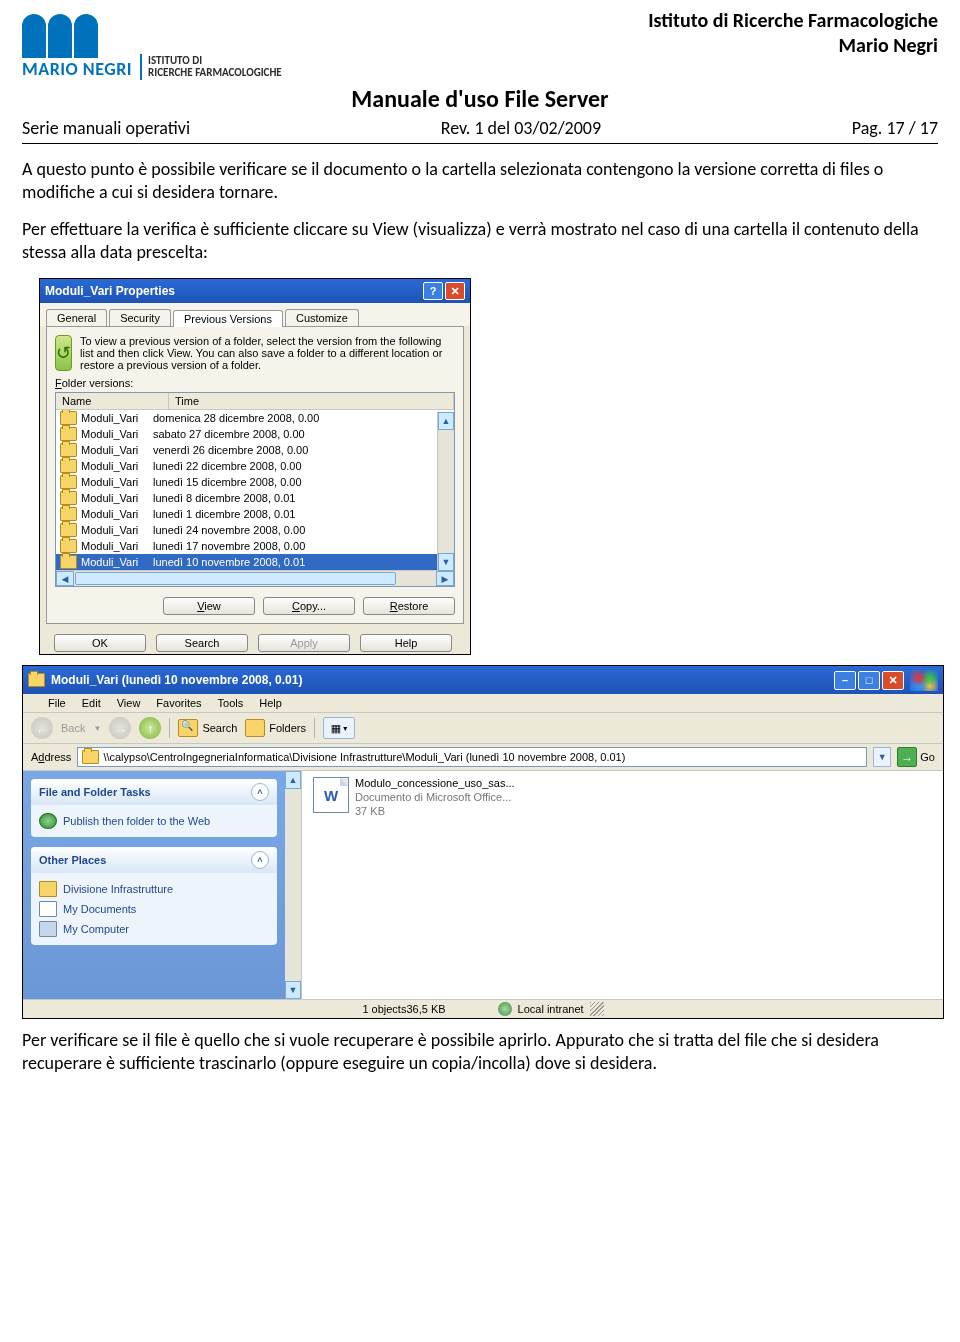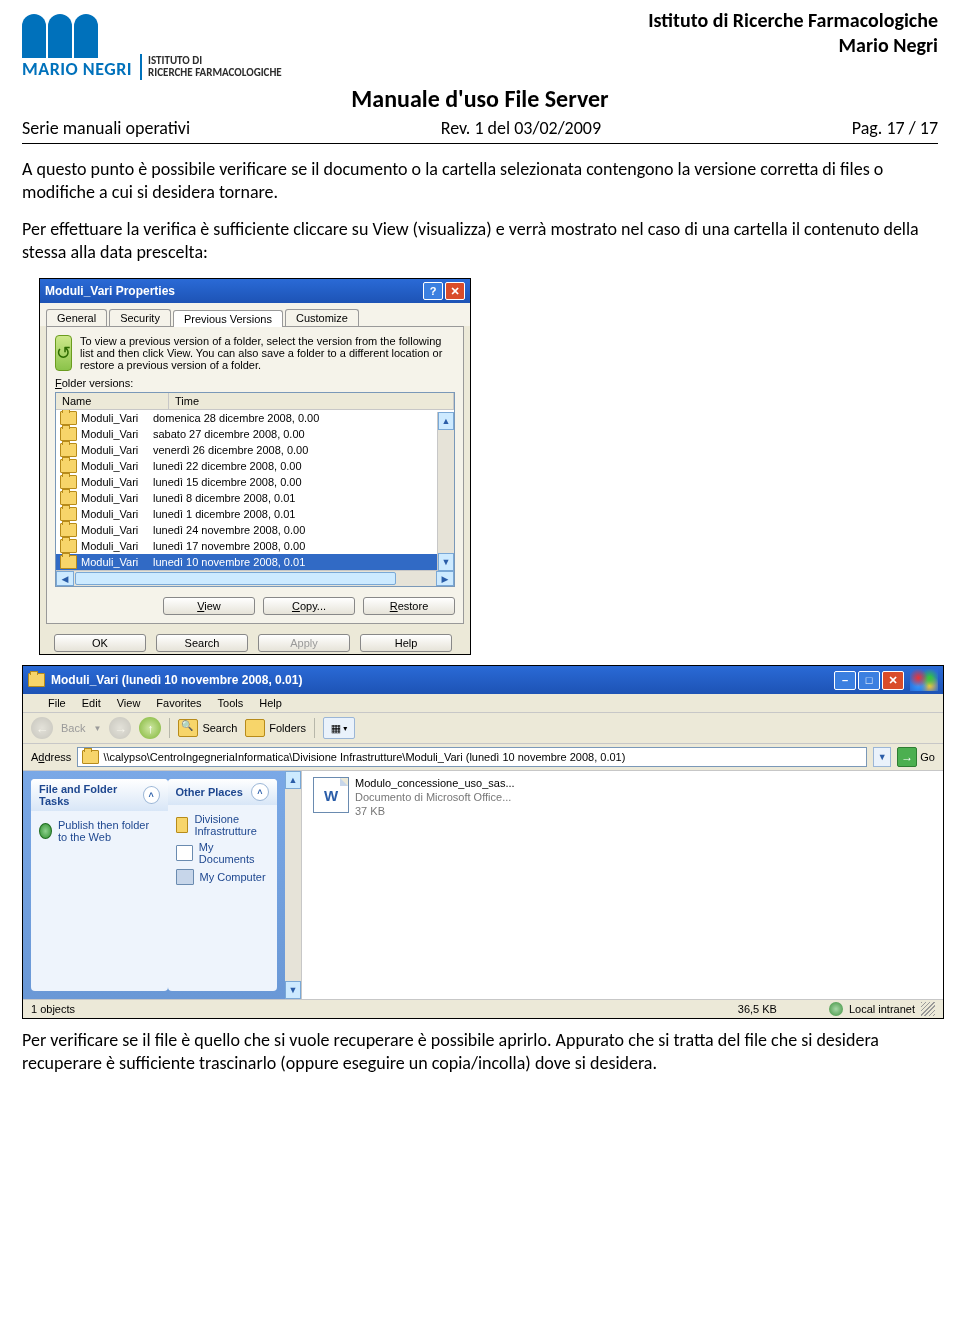--- a/index.html
+++ b/index.html
@@ -67,40 +67,40 @@
   .sbtn{display:flex;align-items:center;gap:4px}
   .sic{width:18px;height:16px;background:#f7d56a;border:1px solid #b78b1a;border-radius:2px;position:relative}
   .sic.search::after{content:"🔍";position:absolute;font-size:10px;left:2px;top:0}
   .vbtn{width:30px;height:20px;border:1px solid #9bb6d6;background:#eaf2fb;border-radius:2px;display:flex;align-items:center;justify-content:center}
   .addr{display:flex;align-items:center;gap:6px;padding:3px 8px;background:#ece9d8;border-bottom:1px solid #c7c7c7}
   .ain{flex:1;height:18px;border:1px solid #7a98b8;background:#fff;display:flex;align-items:center;padding:0 4px;gap:4px}
   .dd{width:16px;height:18px;border:1px solid #9bb6d6;background:#eaf2fb;display:flex;align-items:center;justify-content:center;font-size:9px;color:#2a5da8}
   .go{display:flex;align-items:center;gap:3px}
   .goic{width:18px;height:18px;background:#4caf50;border:1px solid #2e7d32;color:#fff;display:flex;align-items:center;justify-content:center;font-size:12px;border-radius:2px}
   .ebody{display:flex;height:228px}
-  .side{width:246px;background:linear-gradient(#7aa8e6,#6a98d6);padding:8px;display:flex;flex-direction:row;overflow:hidden}
+  .side{width:246px;background:linear-gradient(#7aa8e6,#6a98d6);padding:8px;display:flex;flex-direction:column;gap:10px;overflow:hidden}
   .panel{background:#eef4fc;border-radius:4px;font-size:11px}
   .ph{background:linear-gradient(#fff,#d8e6f7);padding:4px 8px;font-weight:700;color:#1e478f;display:flex;justify-content:space-between;align-items:center;border-radius:4px 4px 0 0}
   .chev{width:16px;height:16px;border:1px solid #9bb6d6;border-radius:50%;background:#fff;display:flex;align-items:center;justify-content:center;font-size:9px;color:#2a5da8}
   .pb{padding:6px 8px;color:#1e478f}
   .pitem{display:flex;align-items:center;gap:6px;padding:2px 0}
   .pic{width:16px;height:14px;background:#f7d56a;border:1px solid #b78b1a;border-radius:1px}
   .pic.globe{background:radial-gradient(#8fd18f,#2e8f2e);border-radius:50%;border:1px solid #1f6b1f}
   .pic.doc{background:#fff;border:1px solid #6a8bb0}
   .pic.pc{background:#c7d6ea;border:1px solid #6a8bb0}
   .content{flex:1;background:#fff;padding:6px;position:relative}
   .csb{position:absolute;left:0;top:0;bottom:0;width:16px;background:#e6e3d8;border-right:1px solid #c7c7c7;display:flex;flex-direction:column;justify-content:space-between}
   .cwrap{margin-left:22px}
   .file{display:flex;gap:6px;align-items:flex-start}
   .wic{width:34px;height:34px;border:1px solid #6a8bb0;background:#fff;display:flex;align-items:center;justify-content:center;color:#2a5da8;font-weight:700;font-size:15px;position:relative}
   .wic::before{content:"";position:absolute;top:0;right:0;border-width:0 8px 8px 0;border-style:solid;border-color:#c7d6ea #ece9d8}
   .fmeta{font-size:11px;line-height:1.25}
   .fmeta .t{color:#000}
   .fmeta .g{color:#777}
-  .status{display:flex;justify-content:space-between;align-items:center;padding:2px 8px;background:#ece9d8;border-top:1px solid #c7c7c7;font-size:11px}
+  .status{display:flex;justify-content:center;align-items:center;padding:2px 8px;background:#ece9d8;border-top:1px solid #c7c7c7;font-size:11px}
   .sgrp{display:flex;align-items:center;gap:6px}
   .grip{width:14px;height:14px;background:repeating-linear-gradient(135deg,#999 0 1px,transparent 1px 3px)}
   .zic{width:14px;height:14px;background:radial-gradient(#a7d8a7,#3c8f3c);border-radius:50%}
 </style>
 </head>
 <body>
 
 <div class="page">
   <div class="hdr">
     <div class="logo-block">

